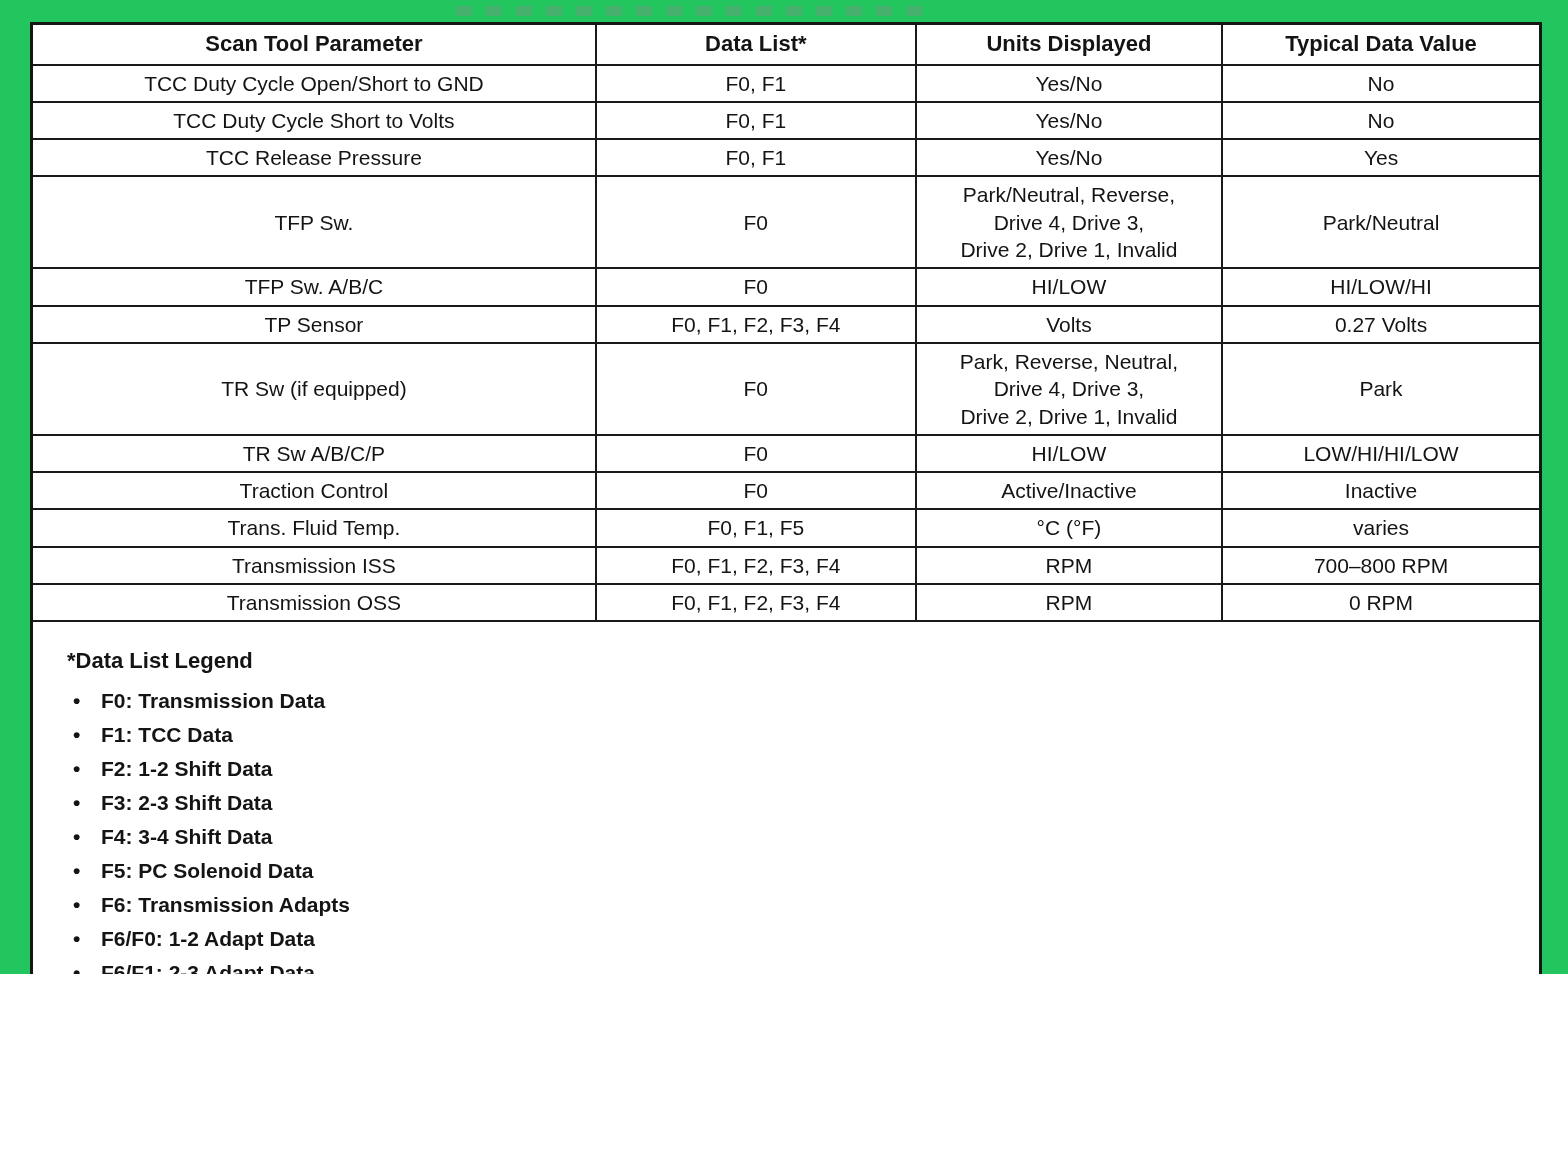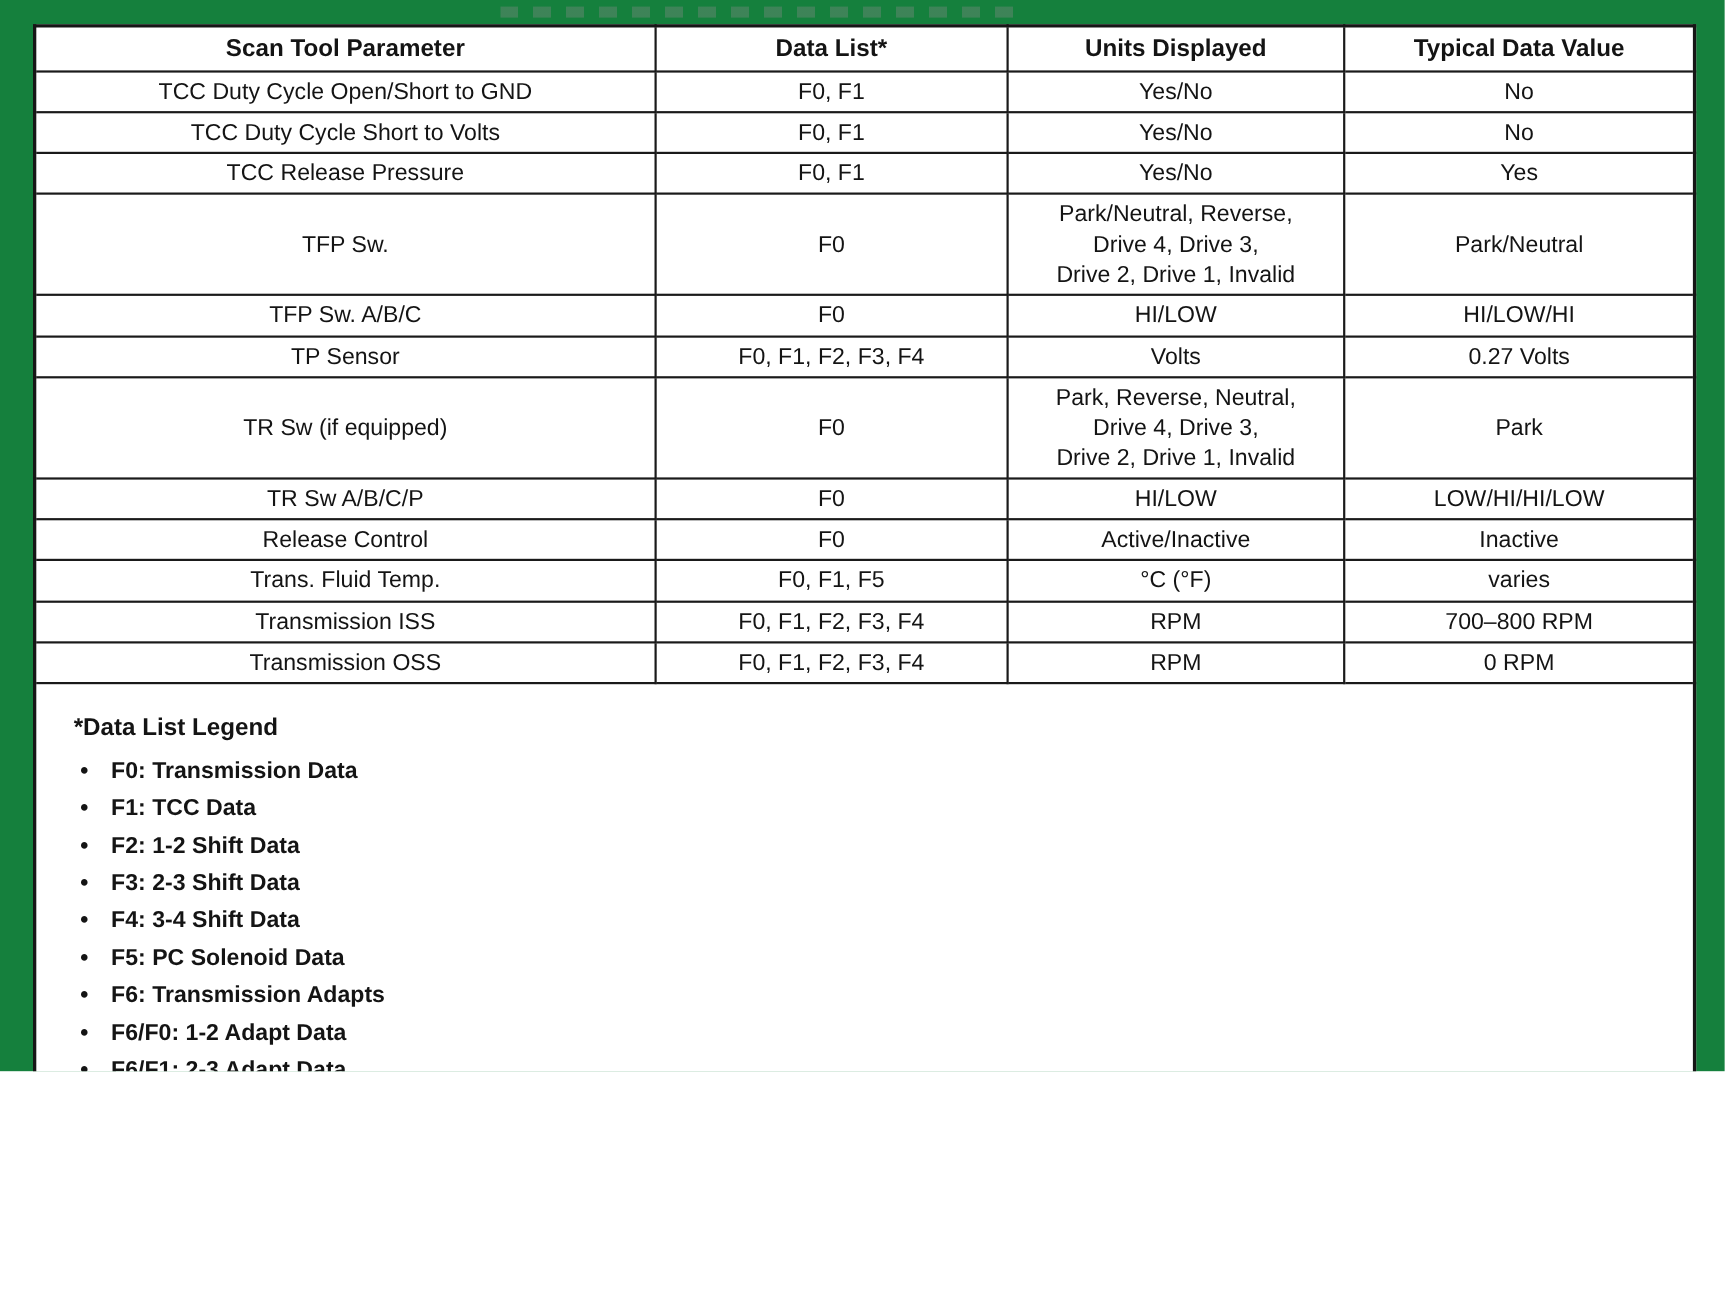--- a/index.html
+++ b/index.html
@@ -2,21 +2,21 @@
 <html><head>
 <meta charset="utf-8">
 <style>
   * { box-sizing: border-box; }
   html, body { margin: 0; padding: 0; background: #ffffff; }
   body { font-family: "Liberation Sans", sans-serif; color: #121212; }
   .page {
     position: relative;
     width: 1568px;
     height: 974px;
-    background: #15803d;
+    background: #22c55e;
     overflow: hidden;
   }
   
   .scan-artifact {
     position: absolute;
     top: 6px;
     left: 455px;
     width: 470px;
     height: 10px;
     opacity: 0.35;
@@ -148,21 +148,21 @@
 Drive 2, Drive 1, Invalid</td>
         <td>Park</td>
       </tr>
       <tr>
         <td>TR Sw A/B/C/P</td>
         <td>F0</td>
         <td class="units">HI/LOW</td>
         <td>LOW/HI/HI/LOW</td>
       </tr>
       <tr>
-        <td>Release Control</td>
+        <td>Traction Control</td>
         <td>F0</td>
         <td class="units">Active/Inactive</td>
         <td>Inactive</td>
       </tr>
       <tr>
         <td>Trans. Fluid Temp.</td>
         <td>F0, F1, F5</td>
         <td class="units">°C (°F)</td>
         <td>varies</td>
       </tr>

